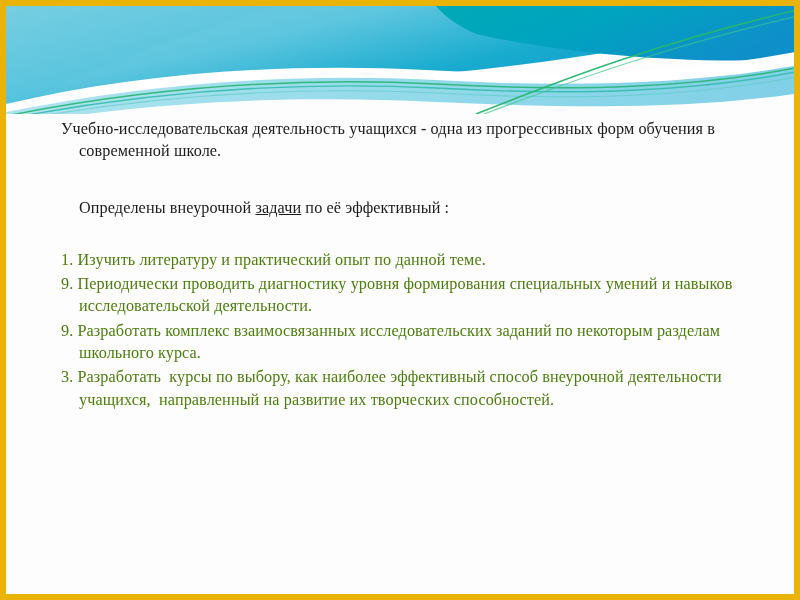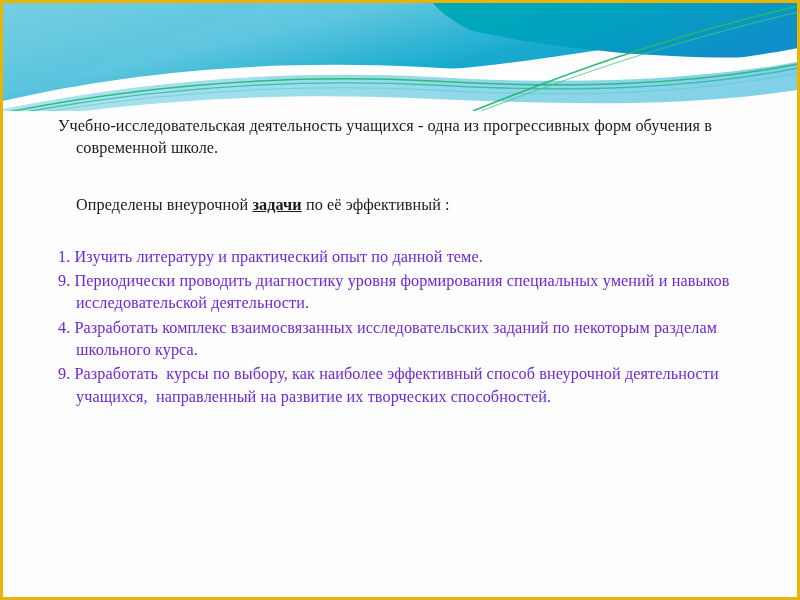--- a/index.html
+++ b/index.html
@@ -12,21 +12,21 @@
     font-family: "Liberation Serif", "DejaVu Serif", serif;
   }
 
   #slide {
     position: relative;
     width: 800px;
     height: 600px;
     background: #fdfdfd;
     overflow: hidden;
     box-sizing: border-box;
-    border: 3px solid #eab308;
+    border: 6px solid #eab308;
   }
 
   
   #header-art {
     position: absolute;
     top: 0;
     left: 0;
     width: 800px;
     height: 108px;
     overflow: hidden;
@@ -61,29 +61,29 @@
     text-indent: -18px;
   }
 
   .spacer-lg { height: 34px; }
   .spacer-md { height: 30px; }
 
   .list { margin: 0; padding: 0; }
   .list .item {
     font-size: 16.2px;
     line-height: 22.3px;
-    color: #6d28d9;
+    color: #4d7c0f;
     padding-left: 18px;
     text-indent: -18px;
     margin: 0 0 2px 0;
     letter-spacing: .1px;
   }
 
   .kw {
-    font-weight: bold;
+    font-weight: normal;
     text-decoration: underline;
   }
 
   .ws { white-space: pre-wrap; }
 </style>
 </head>
 <body>
 
 <div id="slide">
 
@@ -149,18 +149,18 @@
 
     <div class="spacer-lg"></div>
 
     <p class="para"><span>Определены внеурочной </span><span class="kw">задачи</span><span> по её эффективный :</span></p>
 
     <div class="spacer-md"></div>
 
     <div class="list">
       <p class="item ws">1. Изучить литературу и практический опыт по данной теме.</p>
       <p class="item ws">9. Периодически проводить диагностику уровня формирования специальных умений и навыков исследовательской деятельности.</p>
-      <p class="item ws">4. Разработать комплекс взаимосвязанных исследовательских заданий по некоторым разделам школьного курса.</p>
-      <p class="item ws">9. Разработать  курсы по выбору, как наиболее эффективный способ внеурочной деятельности учащихся,  направленный на развитие их творческих способностей.</p>
+      <p class="item ws">9. Разработать комплекс взаимосвязанных исследовательских заданий по некоторым разделам школьного курса.</p>
+      <p class="item ws">3. Разработать  курсы по выбору, как наиболее эффективный способ внеурочной деятельности учащихся,  направленный на развитие их творческих способностей.</p>
     </div>
 
   </div>
 </div>
 
 </body></html>

